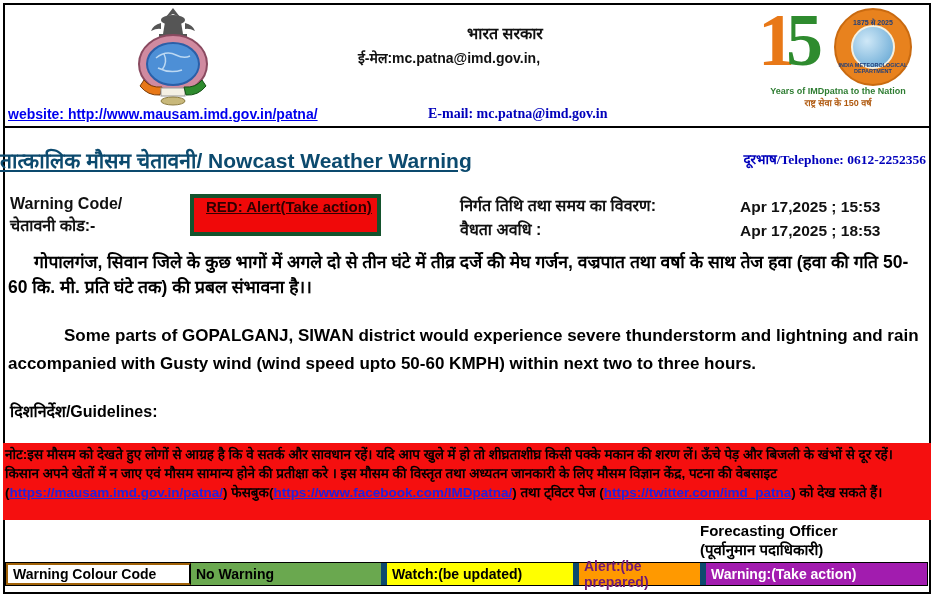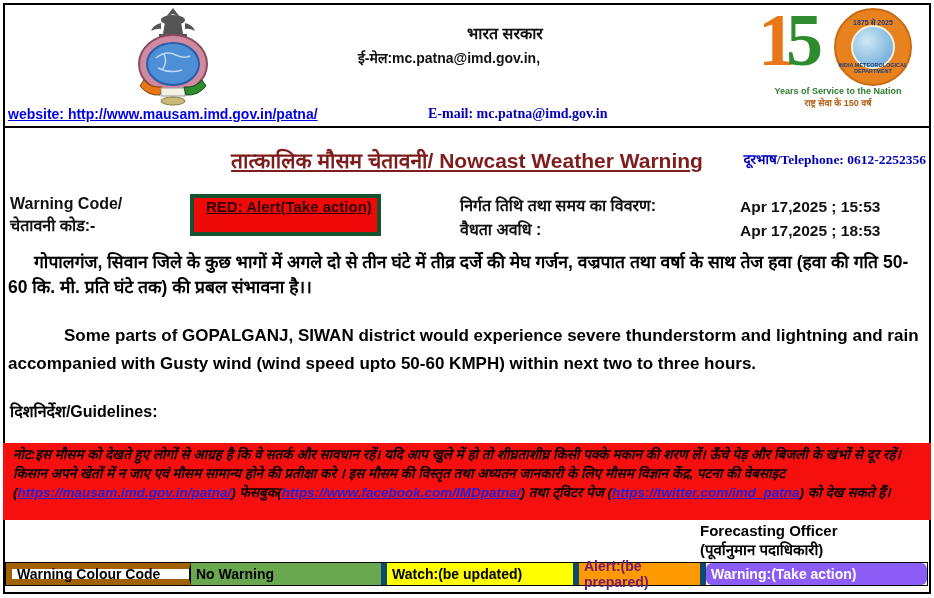--- a/index.html
+++ b/index.html
@@ -28,53 +28,53 @@
   .seal-bottom { position:absolute; bottom:10px; left:0; right:0; font-size:5.5px; font-weight:bold; color:#23407a; }
   .logo150 .yos { font-size:9px; font-weight:bold; color:#2e7d32; margin-top:8px; }
   .logo150 .yos-hi { font-size:9px; font-weight:bold; color:#b05a10; }
 
   .contact-row { position:absolute; left:8px; right:8px; top:106px; height:20px; display:flex;justify-content:flex-end; }
   .website { width:420px; font-size:14px; font-weight:bold; color:#0000ee; text-decoration:underline; }
   .email { width:300px; font-size:14px; font-weight:bold; color:#0000bb; font-family:"Liberation Serif", serif; }
   .phone { flex:1; text-align:right; font-size:13.5px; font-weight:bold; color:#0000bb; font-family:"Liberation Serif", serif;margin-top:44px; }
 
   
-  .title { position:absolute; left:0; right:0; top:146px; text-align:center;
-           font-size:21px; font-weight:bold; color:#7f1d1d; text-decoration:underline; }
+  .title { position:absolute; left:0; right:0; top:146px; 
+           font-size:21px; font-weight:bold; color:#0c4a6e; text-decoration:underline; }
 
   
   .wcode-label { position:absolute; left:10px; top:193px; font-size:16px; font-weight:bold; color:#111; line-height:22px; }
   .wcode-box { position:absolute; left:190px; top:194px; width:191px; height:42px; background:#f00909;
                border:4px solid #14532d; display:flex; align-items:flex-start; padding-left:12px; }
   .wcode-box span { font-size:15px; font-weight:bold; color:#300000; text-decoration:underline; }
   .issue-labels { position:absolute; left:460px; top:194px; width:245px; text-align:left;
                   font-size:16px; font-weight:bold; color:#111; line-height:24px; }
   .issue-values { position:absolute; left:740px; top:195px; width:190px; text-align:left;
                   font-size:15.5px; font-weight:bold; color:#111; line-height:24px; }
 
   
   .para-hi { position:absolute; left:8px; right:8px; top:250px; font-size:17.5px; font-weight:bold;
              color:#000; line-height:25px; text-indent:26px; }
   .para-en { position:absolute; left:8px; right:8px; top:322px; font-size:17px; font-weight:bold;
              color:#000; line-height:28px; text-indent:56px; }
   .guidelines { position:absolute; left:10px; top:400px; font-size:16px; font-weight:bold; color:#000; }
 
   
   .note { position:absolute; left:3px; right:3px; top:443px; height:77px; background:#f50f0f;
-          padding:2px 10px; font-size:13.5px; font-weight:bold; color:#000; line-height:19px;font-style:italic; }
+          padding:2px 2px; font-size:13.5px; font-weight:bold; color:#000; line-height:19px; }
   .note a { color:#2222dd; text-decoration:underline; }
 
   
   .signature { position:absolute; left:700px; top:521px; font-size:15px; font-weight:bold; color:#000; line-height:19px; }
 
   
   .colourbar { position:absolute; left:5px; right:6px; top:562px; height:24px; display:flex; border:1px solid #000; }
   .colourbar .cell { height:100%; display:flex; align-items:center; padding-left:5px;
                      font-size:14px; font-weight:bold; border-right:6px solid #0c4a6e; }
-  .cell.c-label { width:185px; background:#fff; border:6px solid #a16207; border-right:2px solid #000; }
+  .cell.c-label { width:185px; background:#fff; border:2px solid #a16207; border-right:2px solid #000; }
   .cell.c0 { width:196px; }
   .cell.c1 { width:192px; }
   .cell.c2 { width:127px; }
   .cell.c3 { flex:1; border-right:none; }
 </style>
 </head>
 <body>
 
 <div class="page">
   <div class="outer-border"></div>
@@ -110,21 +110,21 @@
   <div class="logo150">
     <div class="digits">
       <span class="d1">1</span>
       <span class="d5">5</span>
       <span class="d0">
         <span class="seal-top">1875 से 2025</span>
         <span class="d0-inner"></span>
         <span class="seal-bottom">INDIA METEOROLOGICAL DEPARTMENT</span>
       </span>
     </div>
-    <div class="yos">Years of Service to the Nation</div>
+    <div class="yos">Years of IMDpatna to the Nation</div>
     <div class="yos-hi">राष्ट्र सेवा के 150 वर्ष</div>
   </div>
 
   <div class="contact-row">
     <a class="website" href="#">website: http://www.mausam.imd.gov.in/patna/</a>
     <span class="email">E-mail: mc.patna@imd.gov.in</span>
     <span class="phone">दूरभाष/Telephone: 0612-2252356</span>
   </div>
   <div class="header-divider"></div>
 
@@ -157,15 +157,15 @@
   <div class="signature">
     <div>Forecasting Officer</div>
     <div>(पूर्वानुमान पदाधिकारी)</div>
   </div>
 
   <div class="colourbar">
     <div class="cell c-label">Warning Colour Code</div>
     <div class="cell c0" style="background: rgb(106, 168, 79); color: rgb(0, 0, 0);">No Warning</div>
     <div class="cell c1" style="background: rgb(255, 255, 0); color: rgb(0, 0, 0);">Watch:(be updated)</div>
     <div class="cell c2" style="background: rgb(255, 153, 0); color: #701a75;">Alert:(be prepared)</div>
-    <div class="cell c3" style="background: #8b5cf6; color: rgb(255, 255, 255); border-radius: 6px;">Warning:(Take action)</div>
+    <div class="cell c3" style="background: #a21caf; color: rgb(255, 255, 255);">Warning:(Take action)</div>
   </div>
 </div>
 
 </body></html>

